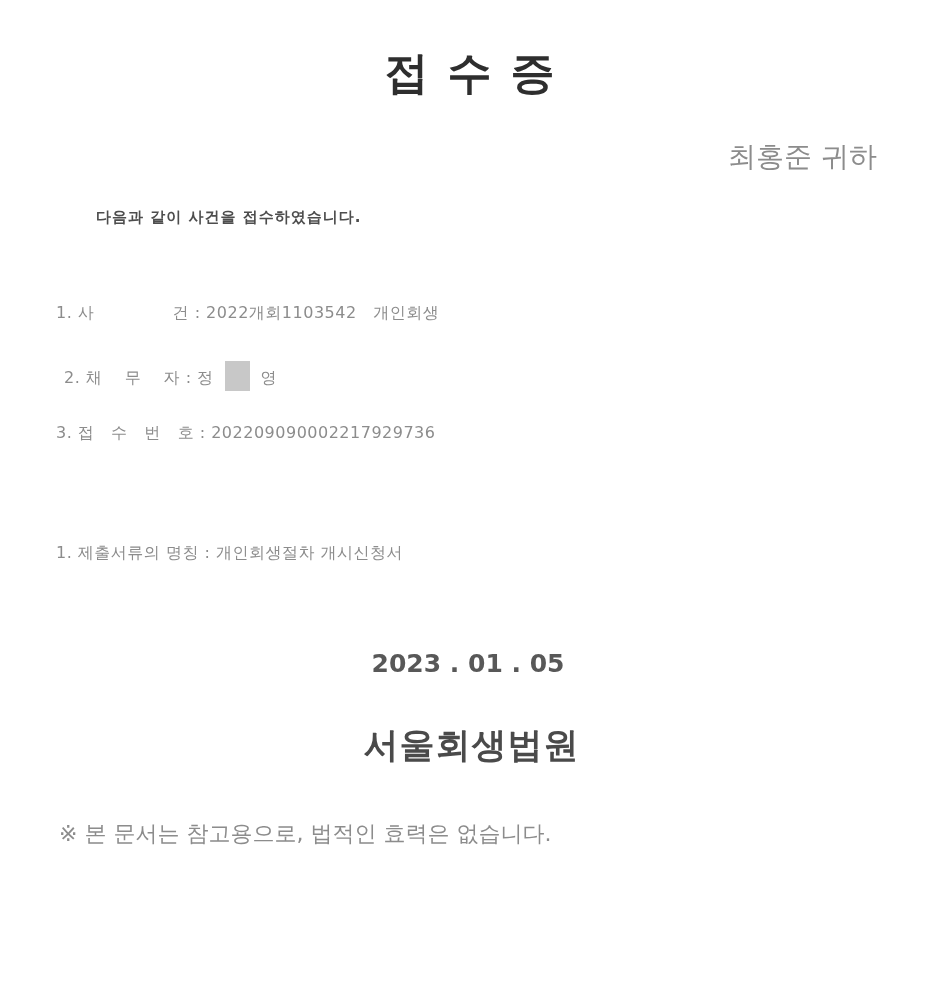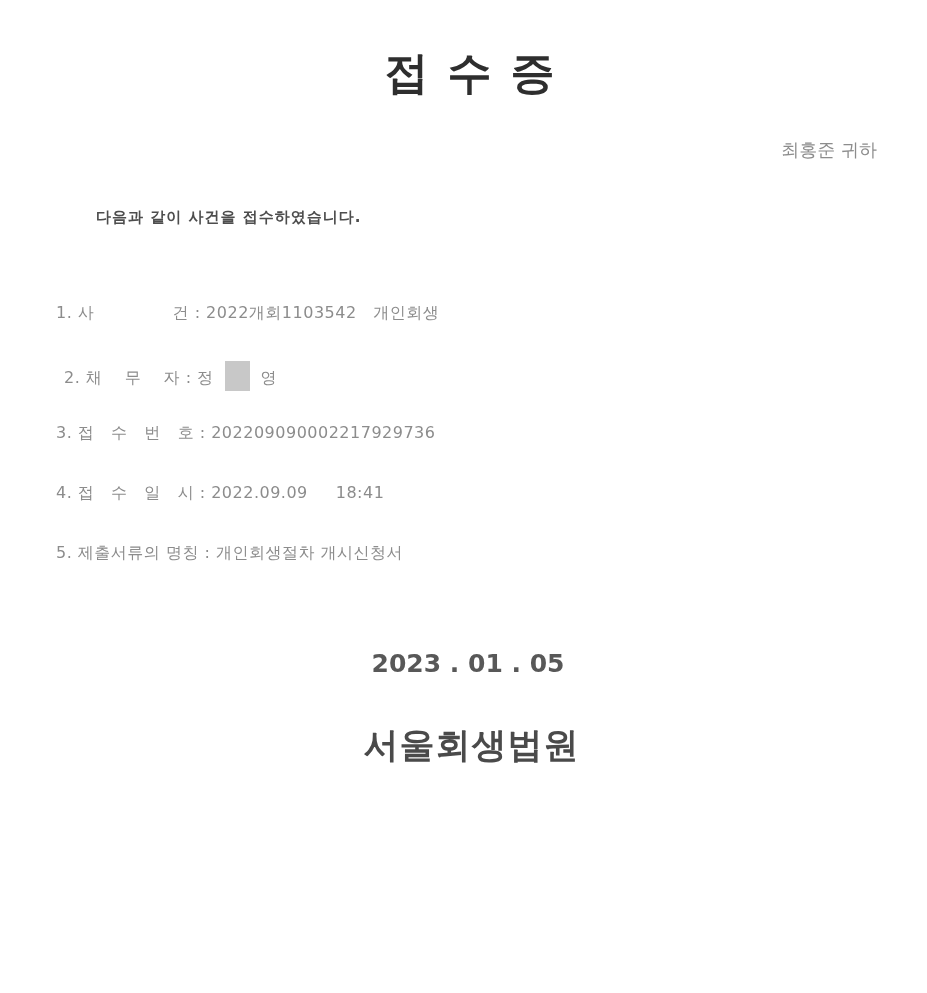--- a/index.html
+++ b/index.html
@@ -28,21 +28,21 @@
     position:absolute;top:28px;left:0;right:0;
     text-align:center;
     font-family:"Liberation Serif","DejaVu Serif",serif;
     font-size:44px;font-weight:700;
     letter-spacing:4px;
     color:var(--title-text);
     white-space:pre;
   }
   .recipient{
     position:absolute;top:122px;right:50px;
-    font-size:18px;
+    font-size:28px;
     color:var(--body-text);
     white-space:pre;
   }
   .intro{
     position:absolute;top:192px;left:40px;
     font-size:15px;font-weight:700;
     letter-spacing:1px;
     color:var(--emphasis-text);
     white-space:pre;
     margin-left:40px;
@@ -100,22 +100,22 @@
   <div class="recipient">최홍준 귀하</div>
 
   <div class="intro">다음과 같이 사건을 접수하였습니다.</div>
 
   <div class="field-line field-1">1. 사              건 : 2022개회1103542   개인회생</div>
 
   <div class="field-line field-2"><span>2. 채    무    자 : 정</span><span class="redaction"></span><span>영</span></div>
 
   <div class="field-line field-3">3. 접   수   번   호 : 202209090002217929736</div>
 
-  <div class="field-line field-4">4. 접   수   일   시 : 2022.09.09     18:41</div>
 
-  <div class="field-line field-5">5. 제출서류의 명칭 : 개인회생절차 개시신청서</div>
+  <div class="field-line field-5">1. 제출서류의 명칭 : 개인회생절차 개시신청서</div>
 
   <div class="issue-date">2023 . 01 . 05</div>
 
   <div class="court-name">서울회생법원</div>
 
+  <div class="footnote">※ 본 문서는 참고용으로, 법적인 효력은 없습니다.</div>
 
 </div>
 
 </body></html>

